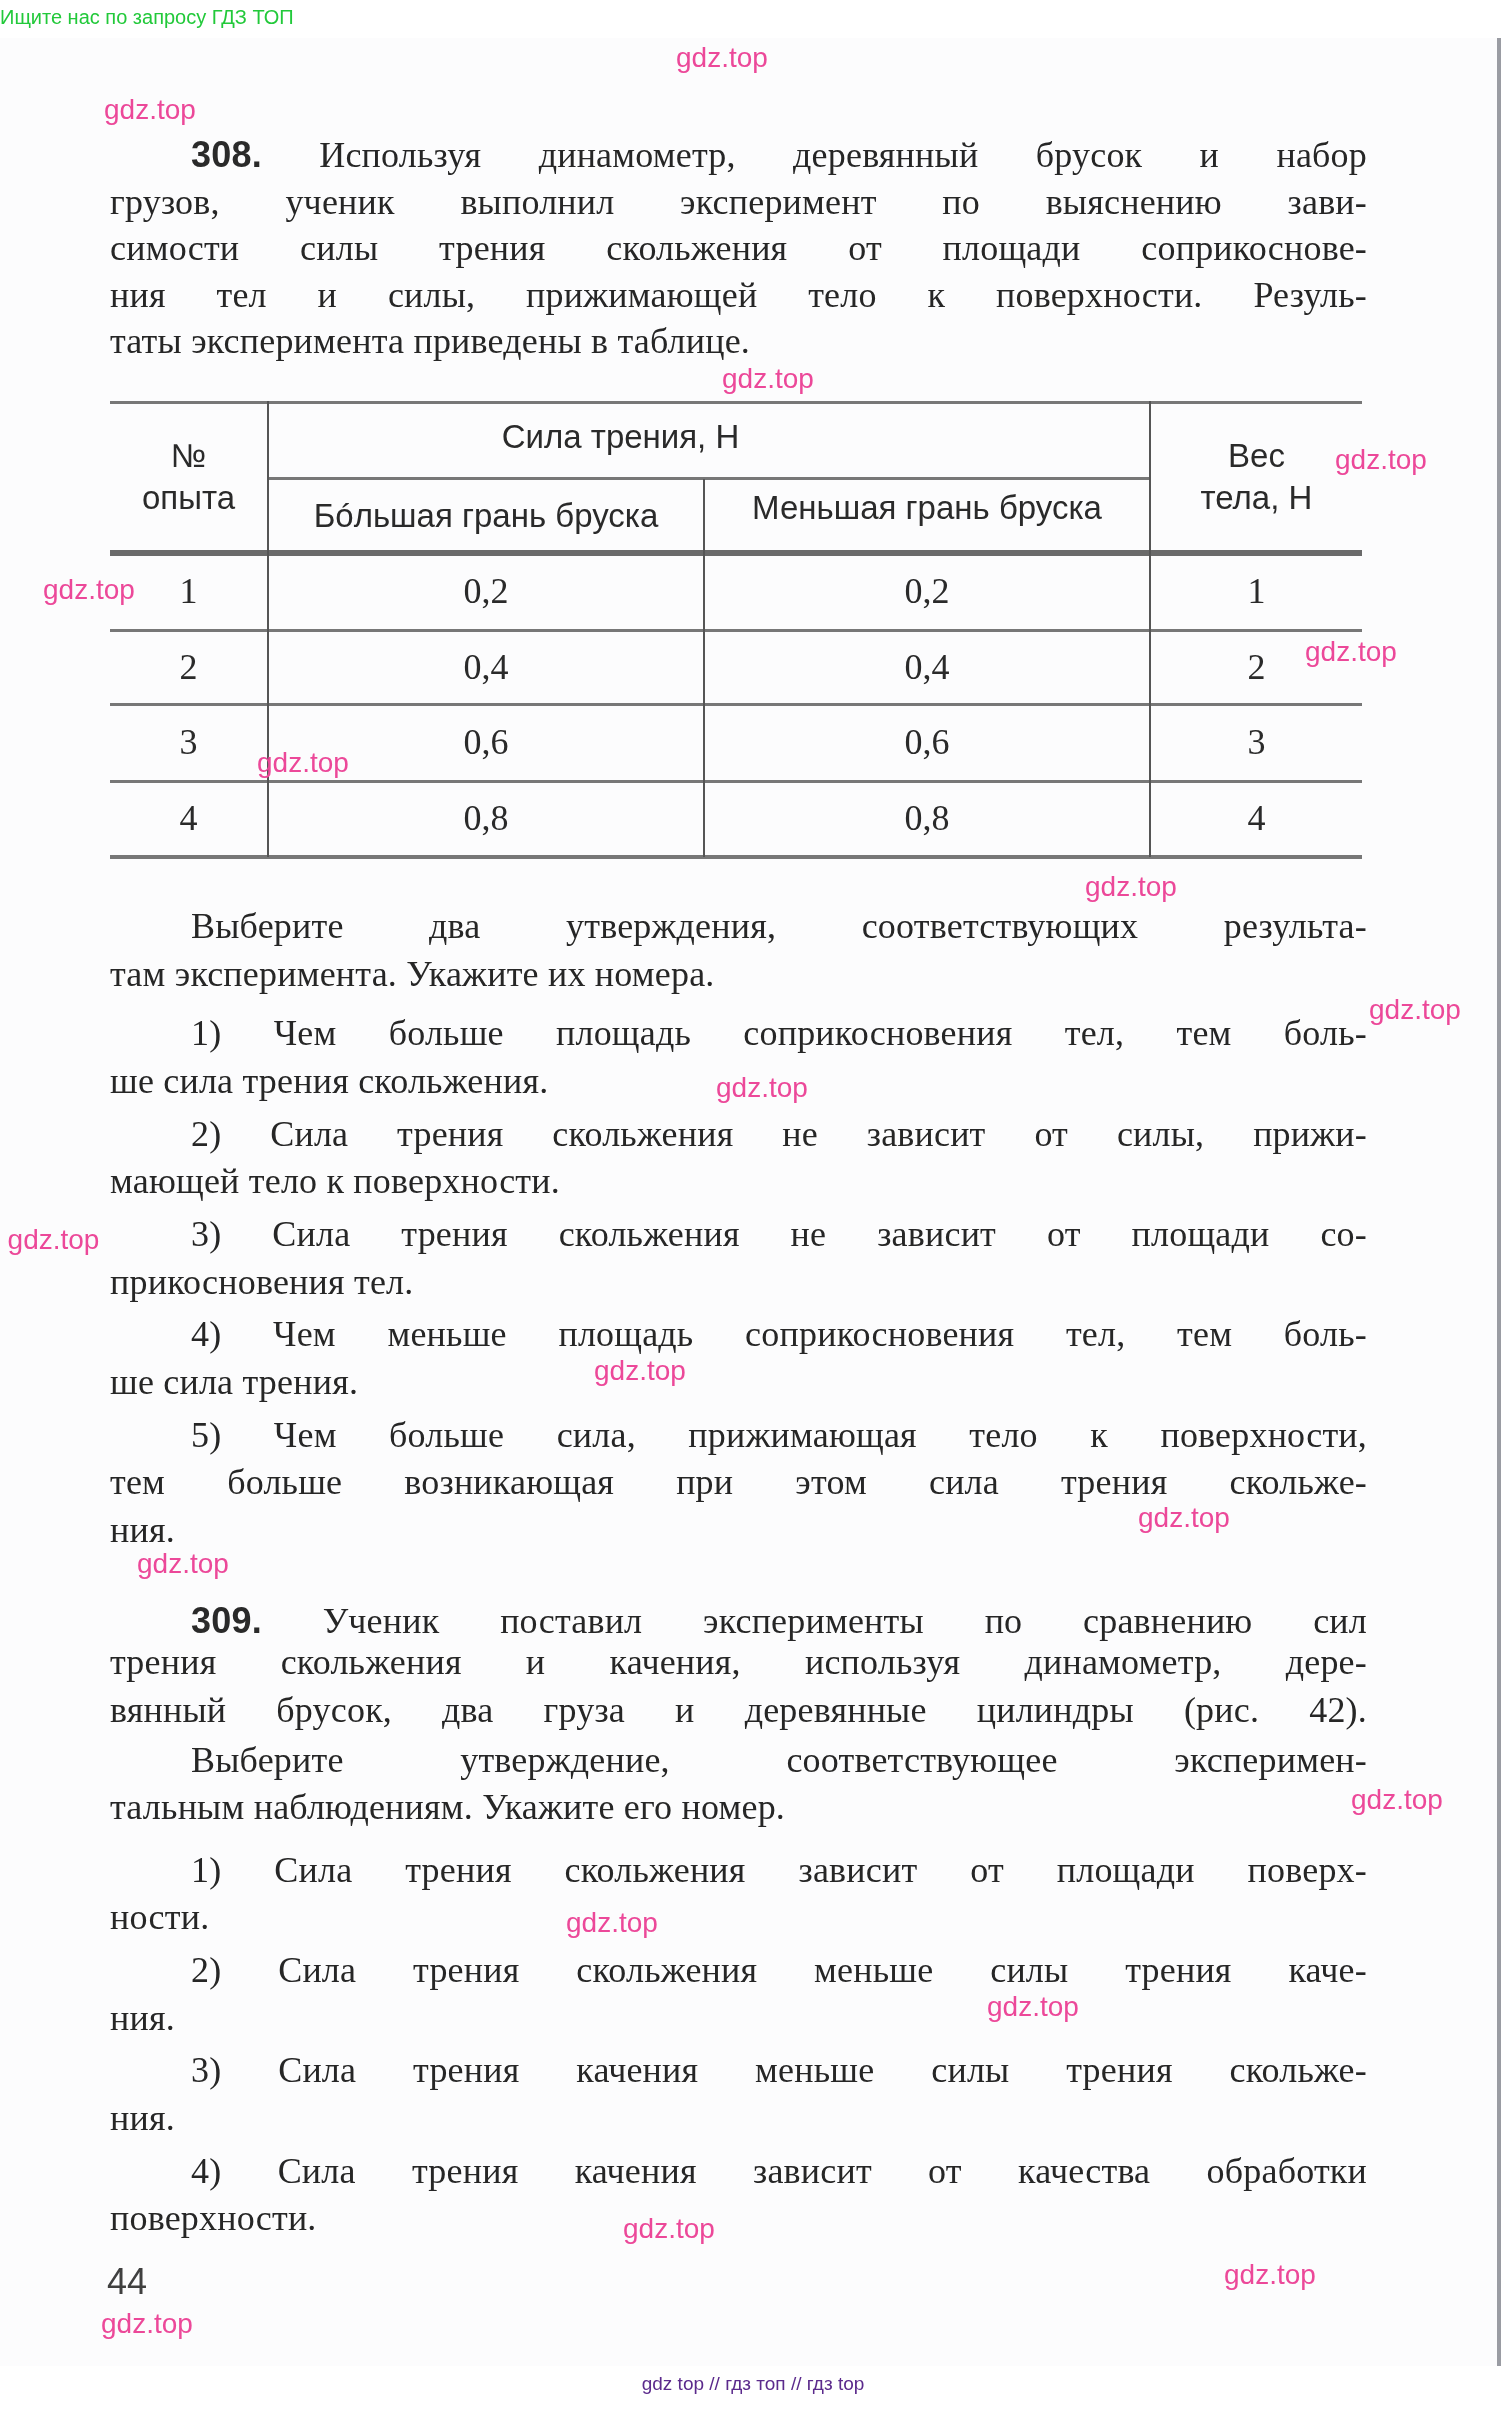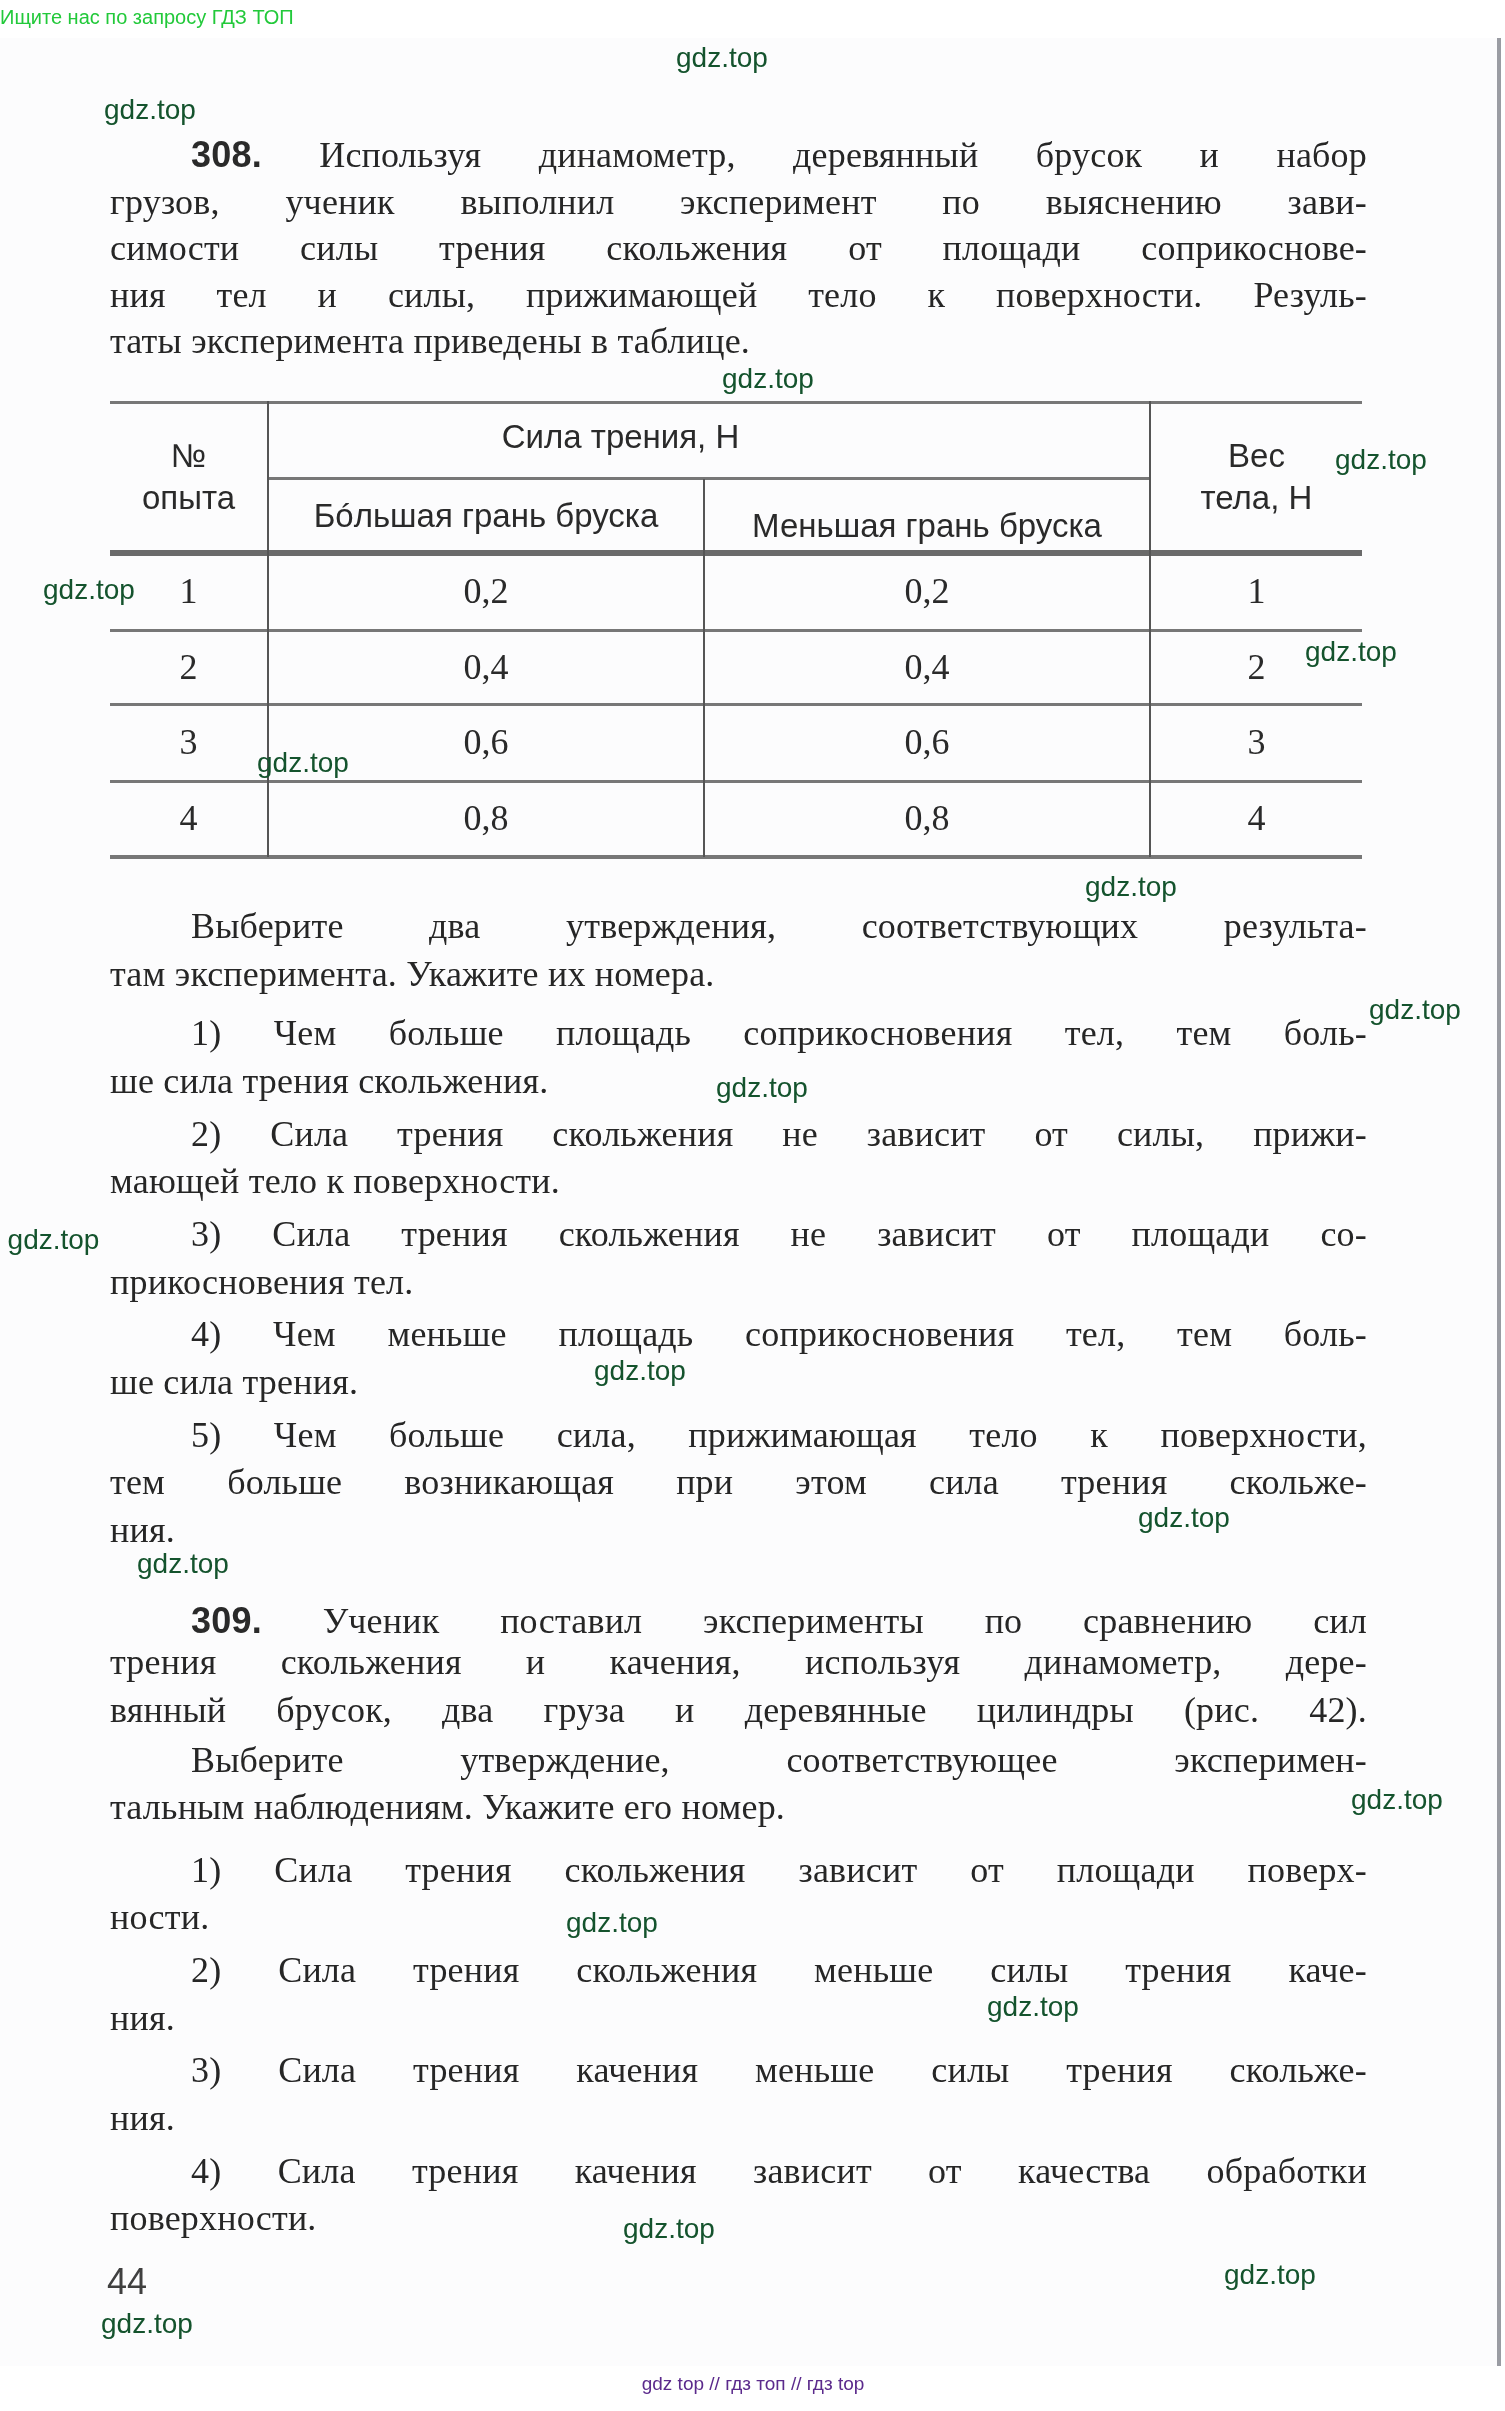--- a/index.html
+++ b/index.html
@@ -8,21 +8,21 @@
     font-family:"Liberation Sans", sans-serif; font-size:20px; color:#22c93a; line-height:34px; }
   .page { position:absolute; left:0; top:38px; width:1501px; height:2328px; background:#fcfcfd;
     border-right:4.8px solid #9a9ca3; box-sizing:border-box; }
   .footer { position:absolute; left:0; top:2373px; width:1506px; text-align:center;
     font-family:"Liberation Sans", sans-serif; font-size:19px; color:#5b2a8c; }
   .txt { position:absolute; left:110px; width:1257px; font-family:"Liberation Serif","DejaVu Serif", serif;
     font-size:36px; color:#262626; line-height:36px; white-space:nowrap; letter-spacing:0.2px; }
   .just { text-align:justify; text-align-last:justify; }
   .ind { text-indent:81px; }
   .num { font-family:"Liberation Sans", sans-serif; font-weight:bold; font-size:36px; color:#2a2a2a; }
-  .wm { position:absolute; font-family:"Liberation Sans", sans-serif; font-size:28px; color:#14532d; line-height:31px; }
+  .wm { position:absolute; font-family:"Liberation Sans", sans-serif; font-size:28px; color:#ec4899; line-height:31px; }
   
   .tbl { position:absolute; left:110px; top:401px; width:1252px; }
   .hline { position:absolute; left:0; width:1252px; background:#777; }
   .vline { position:absolute; width:1.9px; background:#555; }
   .cell { position:absolute; text-align:center; color:#2a2a2a; }
   .hdr { font-family:"Liberation Sans", sans-serif; font-size:33px; line-height:42px; }
   .val { font-family:"Liberation Serif", serif; font-size:36px; line-height:38px; }
   .pagenum { position:absolute; left:107px; top:2261px; font-family:"Liberation Sans", sans-serif; font-size:36px; color:#404040; }
 </style>
 </head>
@@ -49,21 +49,21 @@
   <div class="vline" style="left:157px;top:0;height:456px;"></div>
   <div class="vline" style="left:593px;top:78px;height:378px;"></div>
   <div class="vline" style="left:1039px;top:0;height:456px;"></div>
 
   <div class="cell hdr" style="left:0;width:157px;top:34px;">
     <div>№</div>
     <div>опыта</div>
   </div>
   <div class="cell hdr" style="left:157px;width:707px;top:15.3px;">Сила трения, Н</div>
   <div class="cell hdr" style="left:159px;width:434px;top:94px;">Бóльшая грань бруска</div>
-  <div class="cell hdr" style="left:595px;width:444px;top:104px;">Меньшая грань бруска</div>
+  <div class="cell hdr" style="left:595px;width:444px;top:86px;">Меньшая грань бруска</div>
   <div class="cell hdr" style="left:1041px;width:211px;top:34px;">
     <div>Вес</div>
     <div>тела, Н</div>
   </div>
 
   <div class="cell val" style="left:0;width:157px;top:171px;">1</div>
   <div class="cell val" style="left:159px;width:434px;top:171px;">0,2</div>
   <div class="cell val" style="left:595px;width:444px;top:171px;">0,2</div>
   <div class="cell val" style="left:1041px;width:211px;top:171px;">1</div>
 

